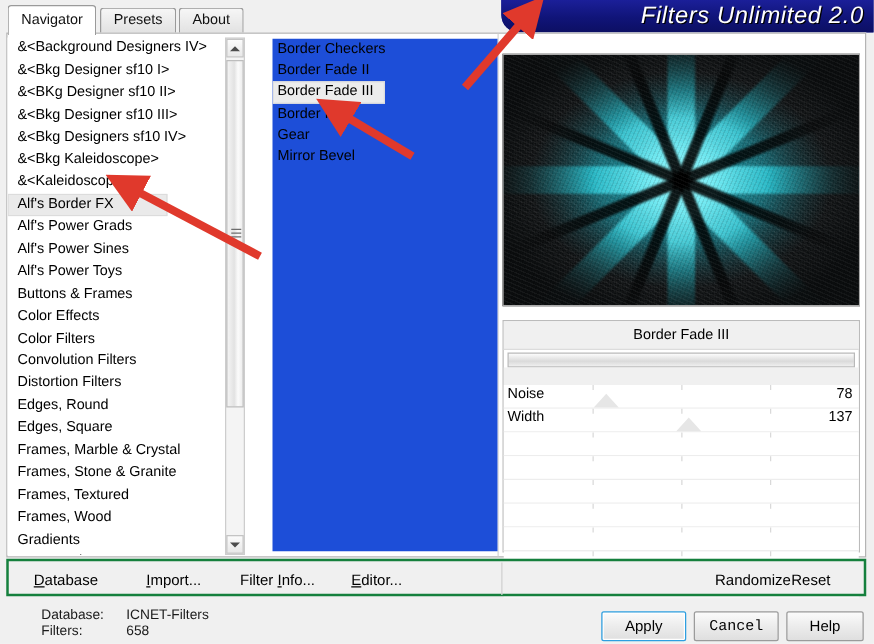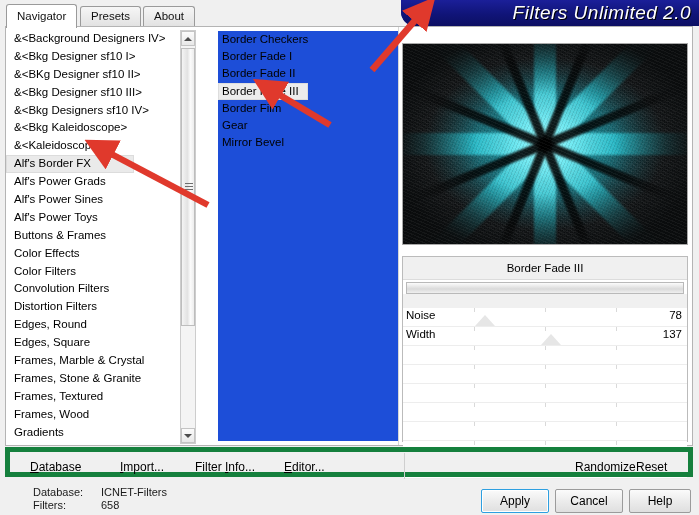--- a/index.html
+++ b/index.html
@@ -180,21 +180,21 @@
   .thumb{
     position:absolute;bottom:0;width:0;height:0;
     border-left:10px solid transparent;border-right:10px solid transparent;
     border-bottom:11px solid #e6e6e6;
     margin-left:-10px;
   }
 
   
   .menubar{
     position:absolute;left:5px;top:447px;width:688px;height:30px;
-    border:5px solid #15803d;box-sizing:border-box;background:#f0f0f0;
+    border:2px solid #15803d;box-sizing:border-box;background:#f0f0f0;
   }
   .menu-item{
     position:absolute;top:8px;font-size:12px;color:#000;white-space:nowrap;
   }
   .menu-item u{text-decoration:underline;}
   .menu-sep{position:absolute;left:394px;top:1px;width:1px;height:26px;background:#cfcfcf;}
 
   
   .status{
     position:absolute;left:8px;top:486px;font-size:11px;color:#1a1a1a;line-height:13px;
@@ -273,21 +273,20 @@
           <i></i>
         </div>
     </div>
     <div class="vs-btn down">
         <span class="vs-arrow"></span>
       </div>
   </div>
 
   <div class="filter-list" id="filter-list">
       <div class="filter-item">Border Checkers</div>
-      <div class="filter-item">Border Fade I</div>
       <div class="filter-item">Border Fade II</div>
       <div class="filter-item selected">Border Fade III</div>
       <div class="filter-item">Border Film</div>
       <div class="filter-item">Gear</div>
       <div class="filter-item">Mirror Bevel</div>
     </div>
 
   <div class="preview-wrap">
     <div class="preview-noise"></div>
     <div class="preview-core" id="rays">
@@ -398,21 +397,21 @@
     <div class="menu-item" style="left:529px;margin-left:36px;">Randomize</div>
     <div class="menu-item" style="left:626px;">Reset</div>
   </div>
 
   <div class="status">
     <div><span class="k">Database:</span><span>ICNET-Filters</span></div>
     <div><span class="k">Filters:</span><span>658</span></div>
   </div>
 
   <div class="btn focus" style="left:481px;width:68px;">Apply</div>
-  <div class="btn" style="left:555px;width:68px;">Cancel</div>
+  <div class="btn" style="left:555px;width:68px;font-family:Liberation Mono, monospace;">Cancel</div>
   <div class="btn" style="left:629px;width:62px;">Help</div>
 
   <svg class="arrow-svg" style="left:0;top:0;" width="699" height="515">
     <defs>
       <marker id="ah" markerWidth="5" markerHeight="5" refX="2.3" refY="2.5" orient="auto">
         <path d="M0,0 L5,2.5 L0,5 z" fill="#e0392c"></path>
       </marker>
     </defs>
     <line id="ar0" marker-end="url(#ah)" stroke="#e0392c" stroke-width="6.5" x1="208" y1="205" x2="100" y2="148"></line>
     <line id="ar1" marker-end="url(#ah)" stroke="#e0392c" stroke-width="6.5" x1="330" y1="125" x2="268" y2="88"></line>

